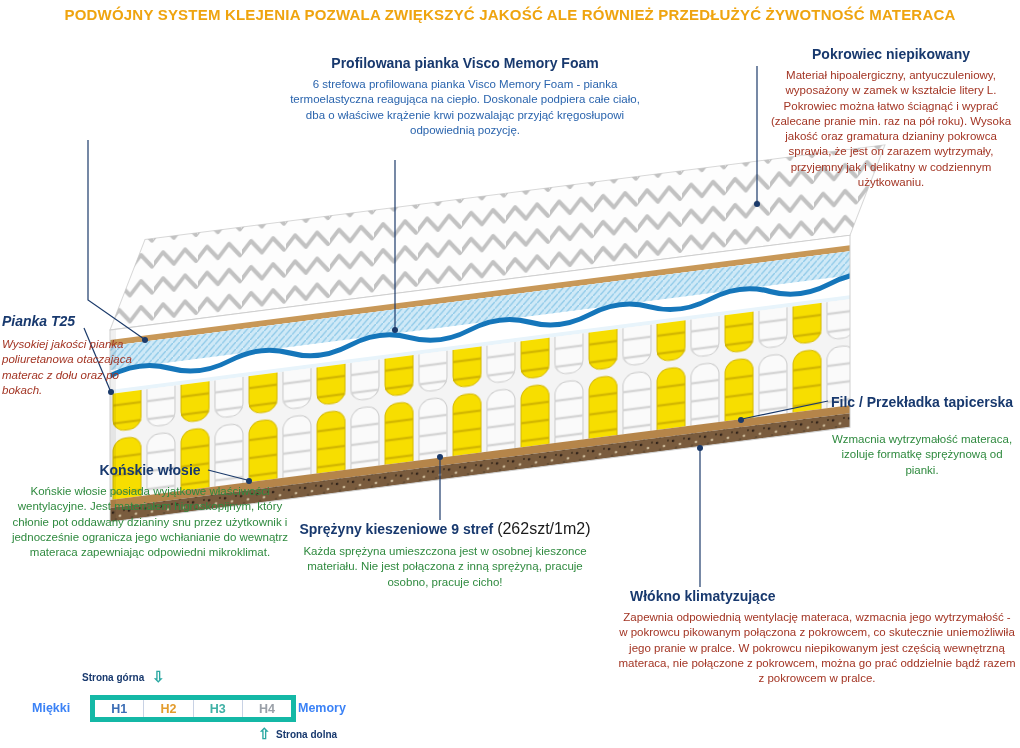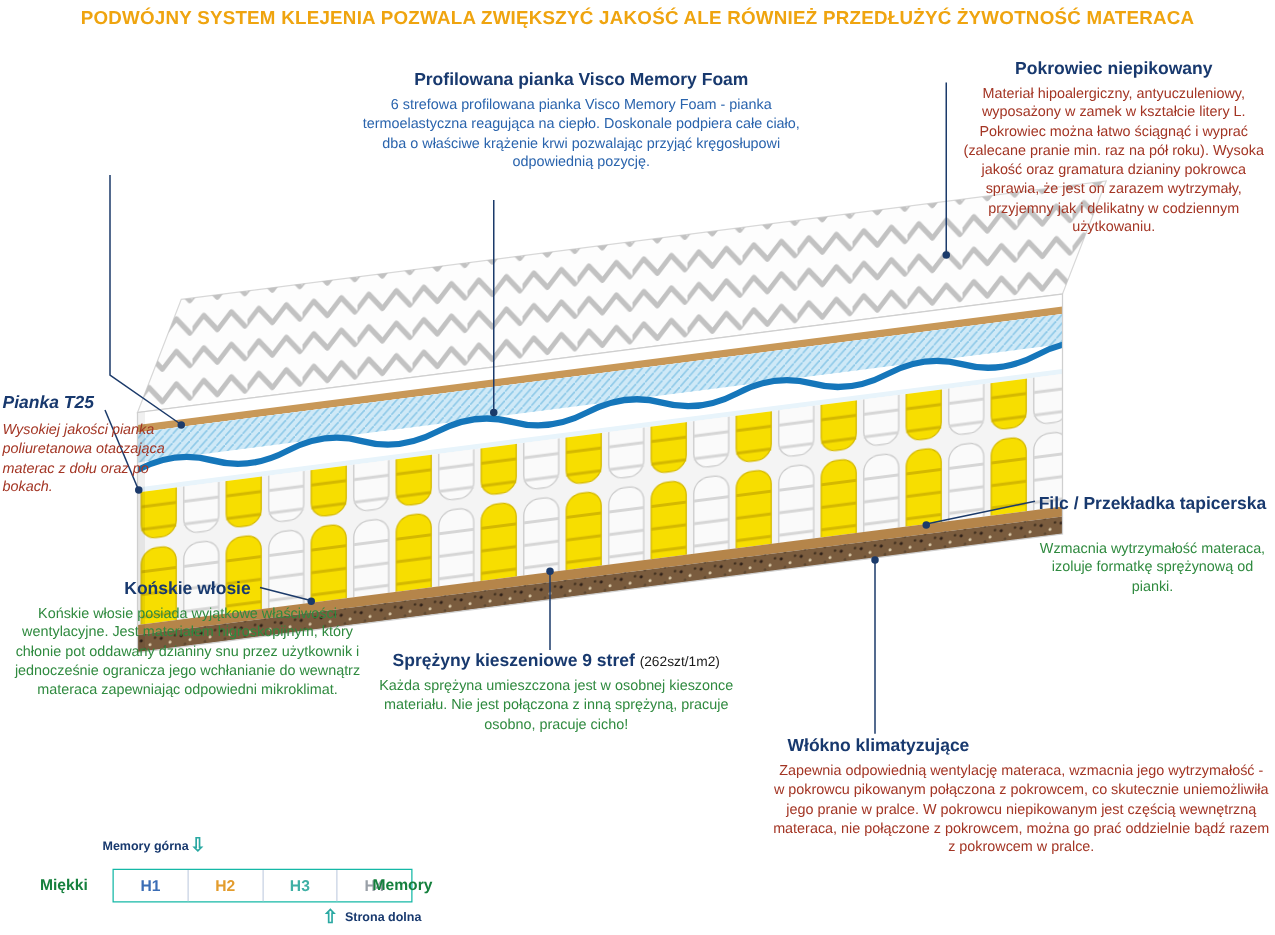--- a/index.html
+++ b/index.html
@@ -22,29 +22,29 @@
   .n-kokos    { left:8px;   top:44px;  width:172px; text-align:center; }
   .n-kokos h3 { text-align:left; padding-left:22px; }
   .n-visco    { left:285px; top:55px;  width:360px; text-align:center; }
   .n-pokrowiec{ left:768px; top:46px;  width:246px; text-align:center; }
   .n-pianka   { left:2px;   top:313px; width:160px; text-align:left;font-style:italic; }
   .n-pianka p { margin-top:8px; }
   .n-filc     { left:826px; top:394px; width:192px; text-align:center; }
   .n-filc p   { margin-top:22px; }
   .n-konskie  { left:10px;  top:462px; width:280px; text-align:center; }
   .n-sprezyny { left:295px; top:520px; width:300px; text-align:center; }
-  .n-sprezyny .suffix { font-size:11px; font-weight:normal; color:#1a1a1a; }
+  .n-sprezyny .suffix { font-size:16px; font-weight:normal; color:#1a1a1a; }
   .n-wlokno   { left:618px; top:588px; width:398px; text-align:center; }
   .n-wlokno h3{ text-align:left; padding-left:12px; }
 
   .scale-label { position:absolute; font-size:10px; font-weight:bold; color:#18396e; }
-  .side-label  { position:absolute; font-size:12.5px; font-weight:bold; color:#15803d; }
+  .side-label  { position:absolute; font-size:12.5px; font-weight:bold; color:#3b82f6; }
   .arrow { position:absolute; font-size:15px; font-weight:bold; color:#2aa8a2; line-height:1; }
-  .hbox { position:absolute; left:90px; top:695px; width:240px; height:27px;
-          border:1px solid #14b8a6; display:flex; background:#fff; }
+  .hbox { position:absolute; left:90px; top:695px; width:206px; height:27px;
+          border:5px solid #14b8a6; display:flex; background:#fff; }
   .hbox .cell { flex:1; display:flex; align-items:center; justify-content:center;
                 font-size:12.5px; font-weight:bold; border-left:1px solid #c8d2e4; }
   .hbox .cell:first-child { border-left:none; }
 </style>
 </head>
 <body>
 
 <div class="canvas">
 
   <svg class="illustration" viewBox="0 0 1020 748">
@@ -160,21 +160,21 @@
     <h3>Włókno klimatyzujące</h3>
     <p class="red">Zapewnia odpowiednią wentylację materaca, wzmacnia jego wytrzymałość - w pokrowcu pikowanym połączona z pokrowcem, co skutecznie uniemożliwiła jego pranie w pralce. W pokrowcu niepikowanym jest częścią wewnętrzną materaca, nie połączone z pokrowcem, można go prać oddzielnie bądź razem z pokrowcem w pralce.</p>
   </div>
 
   <div class="note n-filc">
     <h3>Filc / Przekładka tapicerska</h3>
     <p class="green">Wzmacnia wytrzymałość materaca, izoluje formatkę sprężynową od pianki.</p>
   </div>
 
   <div>
-    <span class="scale-label" style="left:82px; top:672px;">Memory górna</span>
+    <span class="scale-label" style="left:82px; top:672px;">Strona górna</span>
     <span class="arrow" style="left:152px; top:669px;">⇩</span>
 
     <span class="side-label" style="left:32px; top:701px;">Miękki</span>
 
     <div class="hbox">
       <span class="cell" style="color: rgb(59, 109, 181);">H1</span>
       <span class="cell" style="color: rgb(227, 156, 45);">H2</span>
       <span class="cell" style="color: rgb(63, 176, 165);">H3</span>
       <span class="cell" style="color: rgb(154, 160, 168);">H4</span>
     </div>

